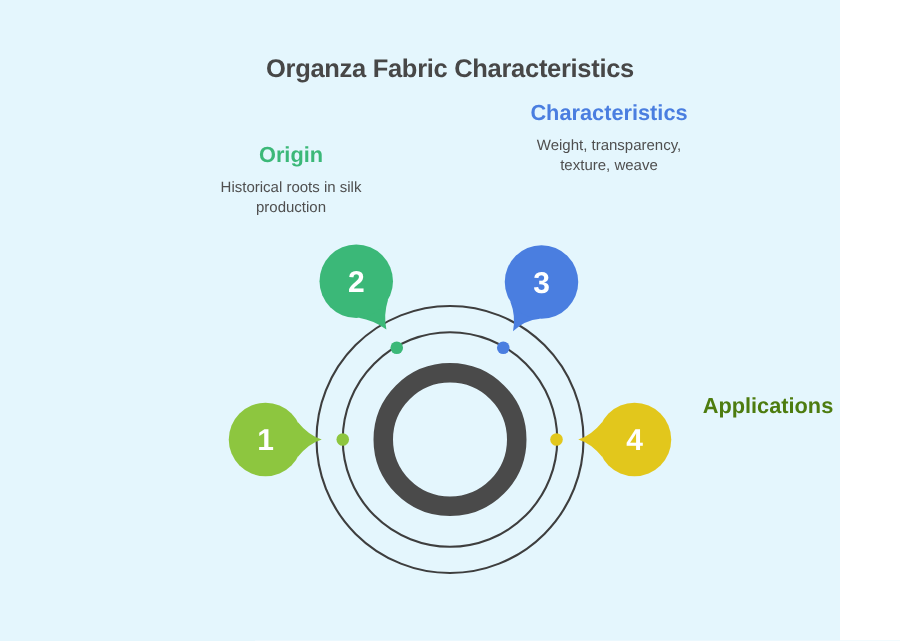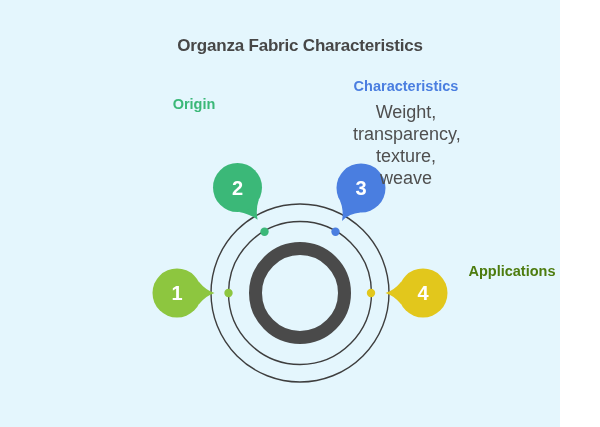--- a/index.html
+++ b/index.html
@@ -36,28 +36,28 @@
     text-align: center;
   }
   .label-group .heading {
     font-size: 14.5px;
     font-weight: bold;
     line-height: 1.2;
     margin: 0 0 7px 0;
     white-space: nowrap;
   }
   .label-group .desc {
-    font-size: 18px;
+    font-size: 10px;
     line-height: 1.22;
     color: #4f4f4f;
     margin: 0 auto;
   }
   #group-1 { left: 88px;  top: 265px; }
   #group-2 { left: 194px; top: 96px;  }
-  #group-3 { left: 406px; top: 78px;  }
+  #group-3 { left: 406px; top: 68px;  }
   #group-4 { left: 512px; top: 263px; }
   #group-1 .desc { width: 112px; }
   #group-2 .desc { width: 120px; }
   #group-3 .desc { width: 106px; }
   #group-4 .desc { width: 120px; }
   .bubble-number {
     font-family: "Liberation Sans", sans-serif;
     font-size: 20px;
     font-weight: bold;
     fill: #ffffff;
@@ -105,20 +105,21 @@
       <circle cx="423" cy="293" r="24.5" fill="#e2c71c"></circle>
       <text class="bubble-number" x="423" y="300" text-anchor="middle">4</text>
     </g>
   </svg>
 
   <div class="label-group" id="group-1">
   </div>
 
   <div class="label-group" id="group-2">
     <div class="heading" style="color: rgb(59, 184, 120);">Origin</div>
+    <div class="desc" style="color: rgb(79, 79, 79);">Historical roots in silk production</div>
   </div>
 
   <div class="label-group" id="group-3">
     <div class="heading" style="color: rgb(74, 126, 224);">Characteristics</div>
     <div class="desc" style="color: rgb(79, 79, 79);">Weight, transparency, texture, weave</div>
   </div>
 
   <div class="label-group" id="group-4">
     <div class="heading" style="color: #4d7c0f;">Applications</div>
   </div>

